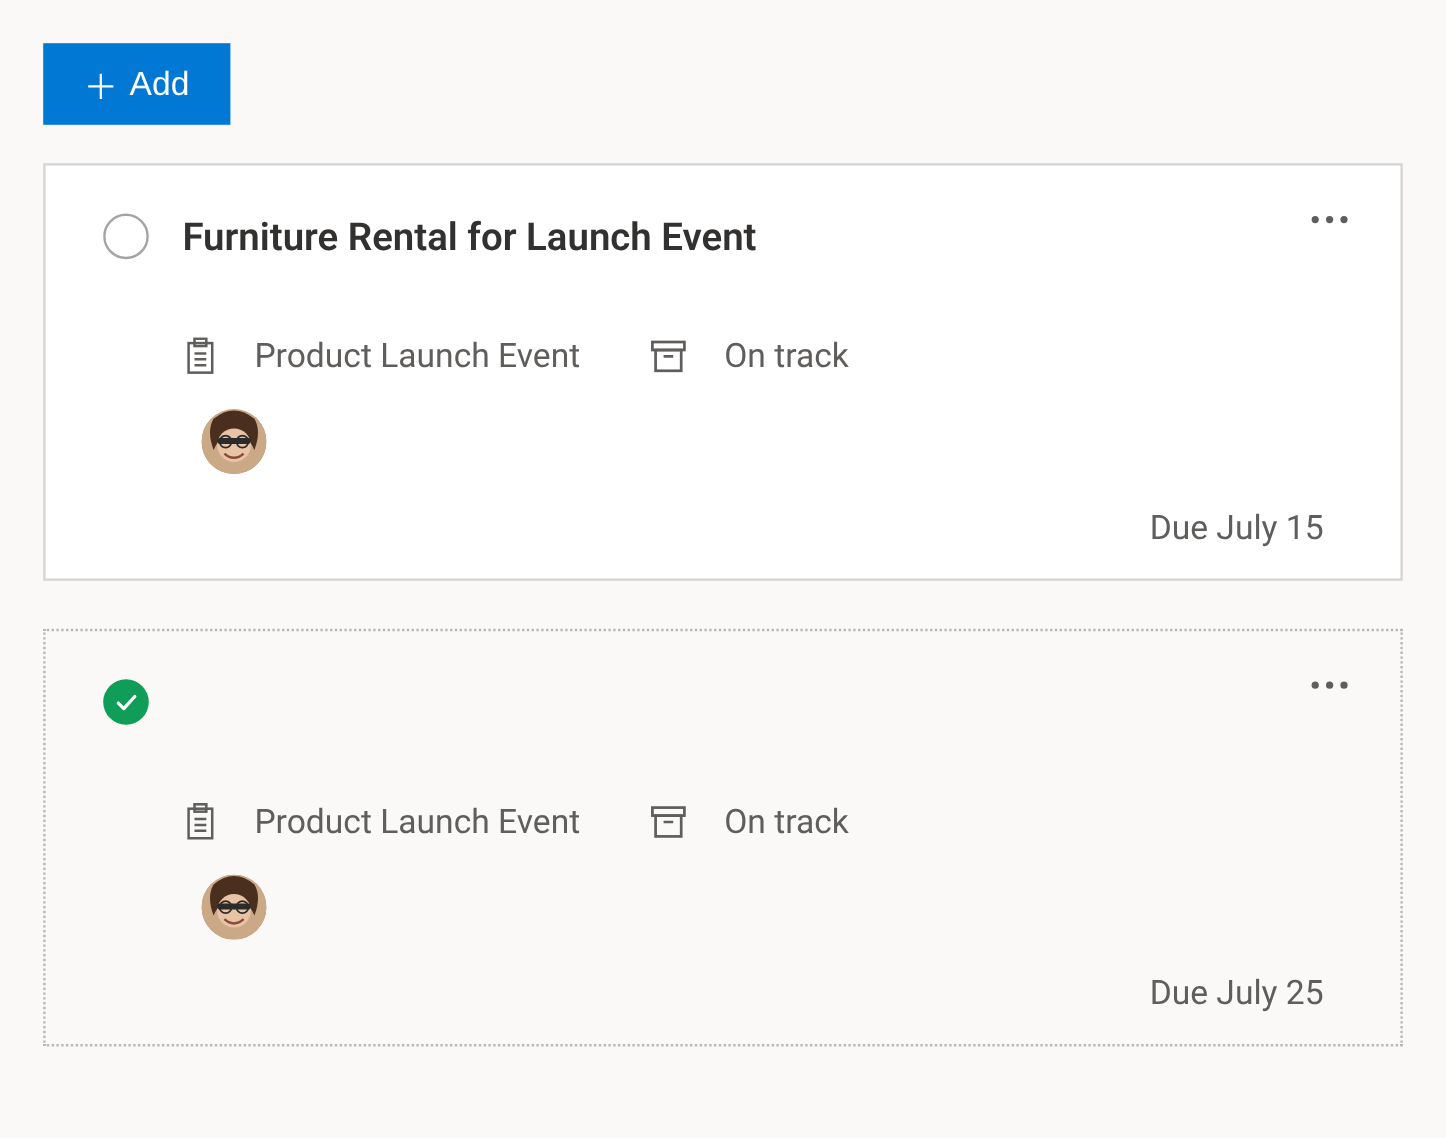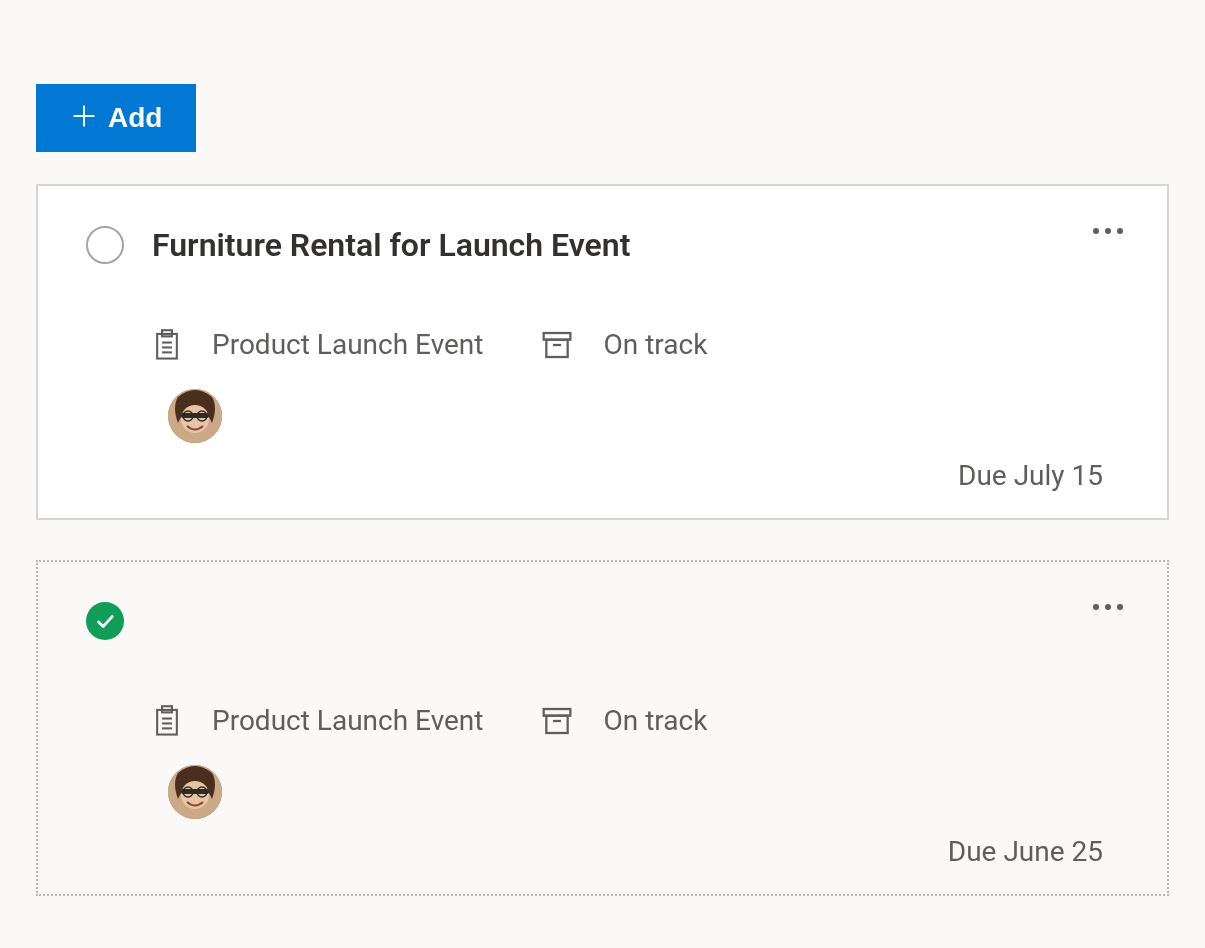--- a/index.html
+++ b/index.html
@@ -19,30 +19,29 @@
     align-items: center;
     margin-bottom: 32px;
   }
   .page-title {
     font-size: 36px;
     font-weight: 400;
     color: #323130;
   }
   .add-btn {
     display: flex;
-    align-items: flex-start;
+    align-items: flex-end;
     gap: 10px;
     background: #0078d4;
     color: #ffffff;
     border: none;
     font-size: 28px;
-    font-weight: 700;
+    font-weight: 400;
     padding: 18px 34px;
     cursor: pointer;
-    margin-top: 48px;
   }
   .add-btn svg { display: block; }
 
   .task-card {
     background: #ffffff;
     border: 2px solid #d7d5d3;
     padding: 40px 48px 26px 48px;
     position: relative;
     margin-bottom: 40px;
   }
@@ -127,21 +126,21 @@
     overflow: hidden;
     background: #c29a7a;
     display: flex;
     box-shadow: inset 0 0 0 2px rgba(0,0,0,0.08);
   }
 
   .due-row {
     text-align: right;
     font-size: 28px;
     color: #605e5c;
-    margin-top: 16px;
+    margin-top: 28px;
     margin-right: 16px;
   }
 </style>
 </head>
 <body>
 
 <div class="header-row">
   <button class="add-btn">
     <svg width="28" height="28" viewBox="0 0 24 24" fill="none" stroke="#ffffff" stroke-width="1.6">
       <line x1="12" y1="3" x2="12" y2="21"></line>
@@ -236,14 +235,14 @@
         <rect width="54" height="54" fill="#cba886"></rect>
         <path d="M10 8 Q27 -6 44 8 Q50 18 44 34 Q38 20 27 20 Q16 20 10 34 Q4 18 10 8 Z" fill="#4a2e1e"></path>
         <circle cx="27" cy="30" r="14" fill="#e8c3a4"></circle>
         <rect x="13" y="24" width="28" height="5" rx="2" fill="#2b2b2b"></rect>
         <circle cx="20" cy="27" r="5" fill="none" stroke="#2b2b2b" stroke-width="1.4"></circle>
         <circle cx="34" cy="27" r="5" fill="none" stroke="#2b2b2b" stroke-width="1.4"></circle>
         <path d="M19 37 Q27 44 35 37" fill="none" stroke="#8a4a3a" stroke-width="2"></path>
       </svg>
     </div>
   </div>
-  <div class="due-row">Due June 25</div>
+  <div class="due-row">Due July 25</div>
 </div>
 
 </body></html>

